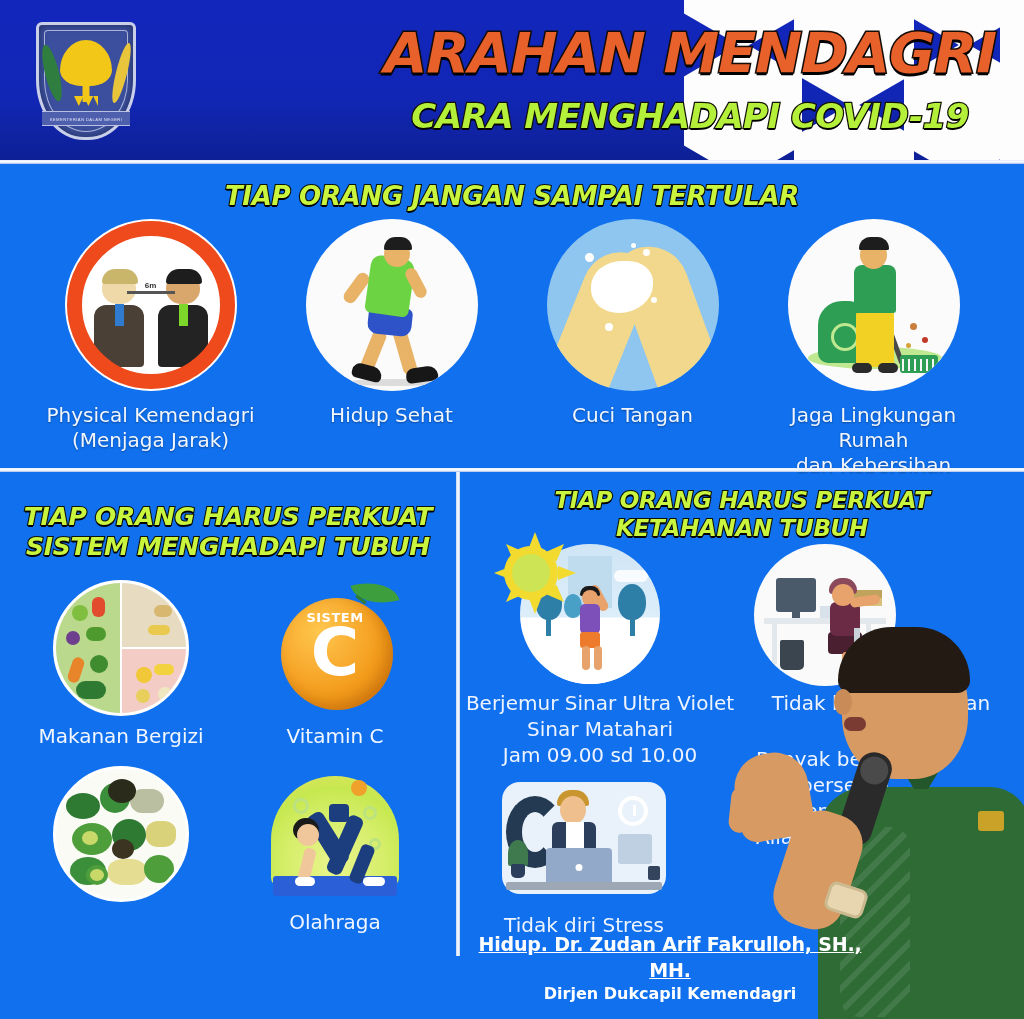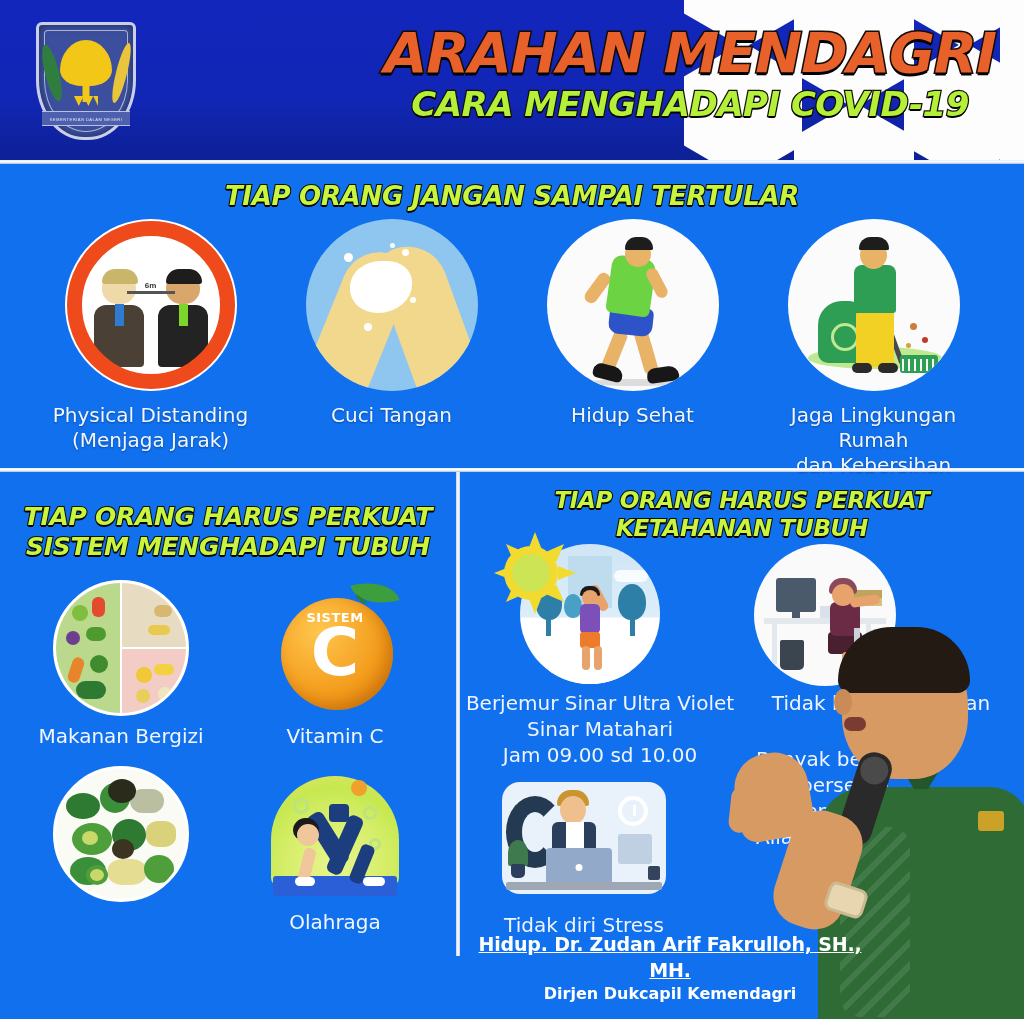--- a/index.html
+++ b/index.html
@@ -93,21 +93,21 @@
     text-shadow:0 3px 0 #000, 0 0 2px #000;
   }
   .title-sub{
     font-family:"DejaVu Sans",sans-serif;
     font-weight:bold;font-style:italic;
     font-size:34px;line-height:40px;letter-spacing:-.5px;
     color:#B4F03A;
     -webkit-text-stroke:2.5px #151205;
     paint-order:stroke fill;
     text-shadow:0 2px 0 #000;
-    margin-top:2px;
+    margin-top:14px;
   }
 
   .hr-top{
     position:absolute;left:0;top:160px;width:1024px;height:4px;
     background:linear-gradient(180deg,#dfe9ff,#ffffff,#9fb8e8);
   }
 
   
   .sec1{position:absolute;left:0;top:167px;width:1024px;height:300px;}
   .band-title{
@@ -468,54 +468,54 @@
               <div class="body"></div>
               <div class="tie"></div>
             </div>
           <div class="meas">
               <b>6m</b>
               <i></i>
             </div>
           <div class="ring"></div>
         </div>
         <div class="cap">
-          <span>Physical Distanding</span><br>
+          <span>Physical Kemendagri</span><br>
           <span>(Menjaga Jarak)</span>
         </div>
-      </div>
-
-      <div class="cell">
-        <div class="disc ico-wash">
-          <div class="h1"></div>
-            <div class="h2"></div>
-            <div class="foam"></div>
-          <div class="bub b1"></div>
-            <div class="bub b2"></div>
-            <div class="bub b3"></div>
-          <div class="bub b4"></div>
-            <div class="bub b5"></div>
-        </div>
-        <div class="cap">Cuci Tangan</div>
       </div>
 
       <div class="cell">
         <div class="disc ico-run">
           <div class="shadow"></div>
           <div class="ar1 arm"></div>
           <div class="lg1 leg"></div>
             <div class="lg2 leg"></div>
           <div class="sh1 shoe"></div>
             <div class="sh2 shoe"></div>
           <div class="shorts"></div>
             <div class="torso"></div>
           <div class="head"></div>
             <div class="hair"></div>
           <div class="ar2 arm"></div>
         </div>
         <div class="cap">Hidup Sehat</div>
+      </div>
+
+      <div class="cell">
+        <div class="disc ico-wash">
+          <div class="h1"></div>
+            <div class="h2"></div>
+            <div class="foam"></div>
+          <div class="bub b1"></div>
+            <div class="bub b2"></div>
+            <div class="bub b3"></div>
+          <div class="bub b4"></div>
+            <div class="bub b5"></div>
+        </div>
+        <div class="cap">Cuci Tangan</div>
       </div>
 
       <div class="cell">
         <div class="disc ico-clean">
           <div class="ground"></div>
           <div class="bag"></div>
           <div class="handle"></div>
           <div class="rake"></div>
           <div class="pants"></div>
             <div class="torso"></div>

